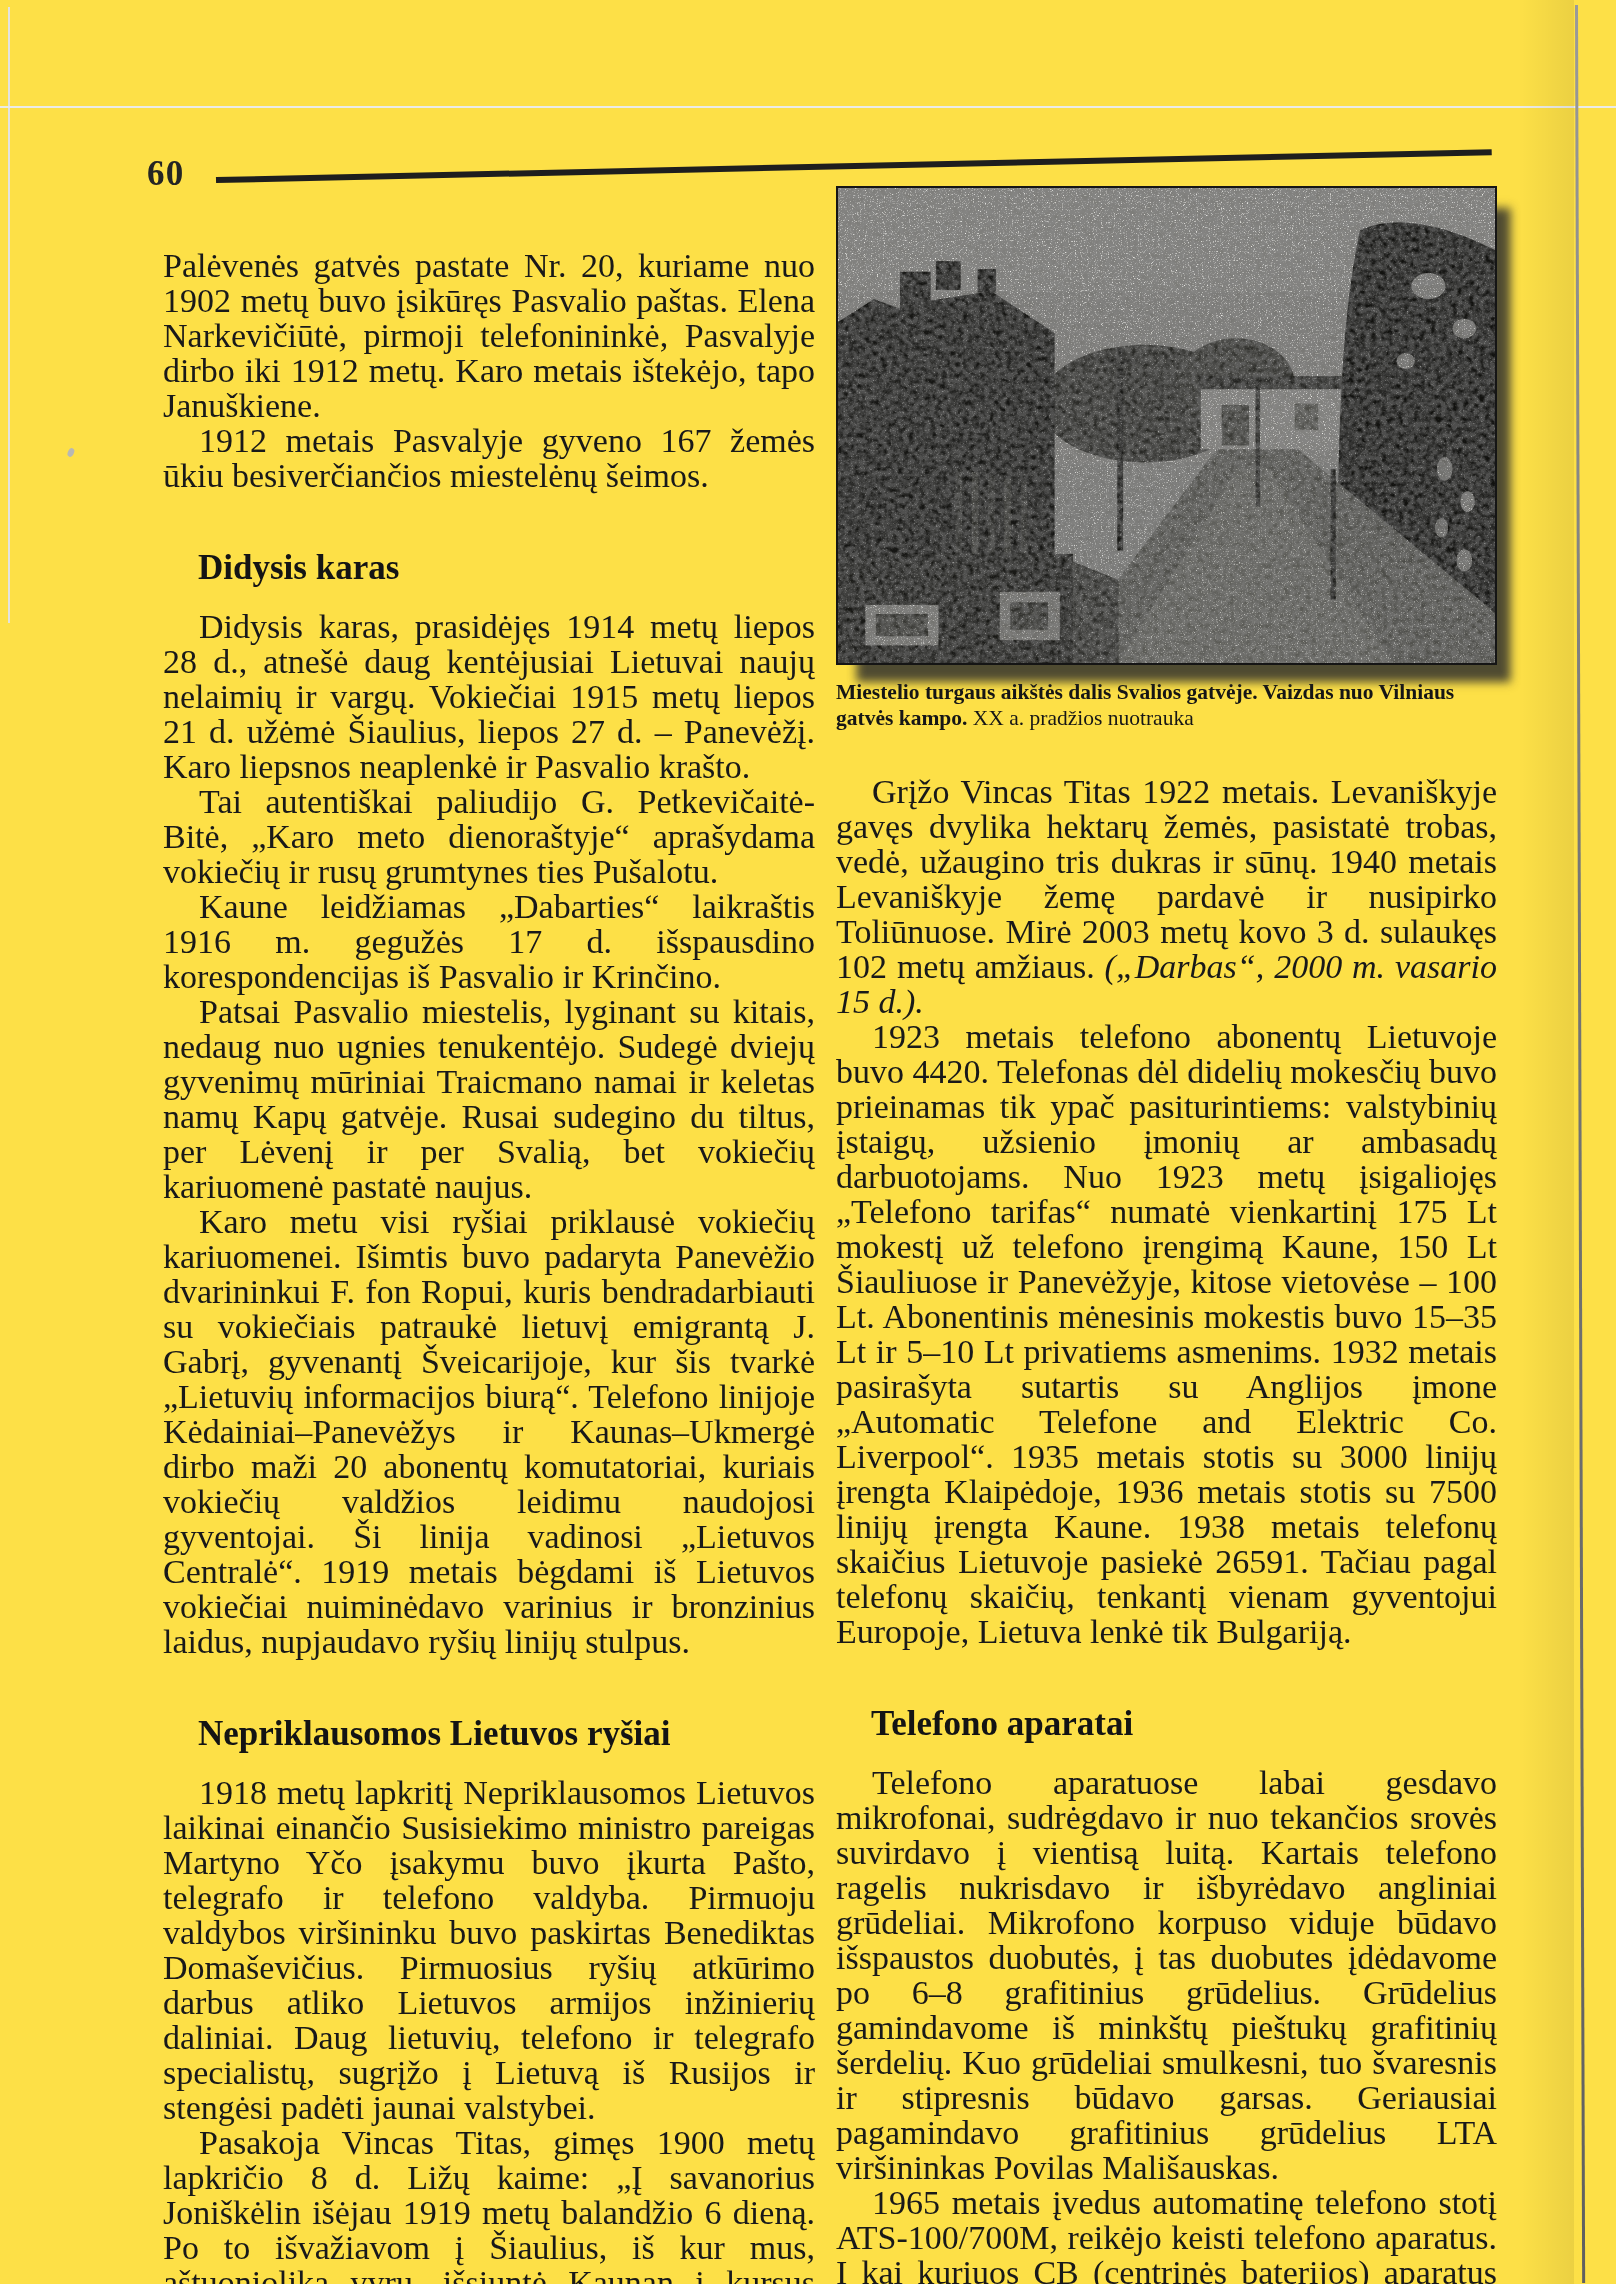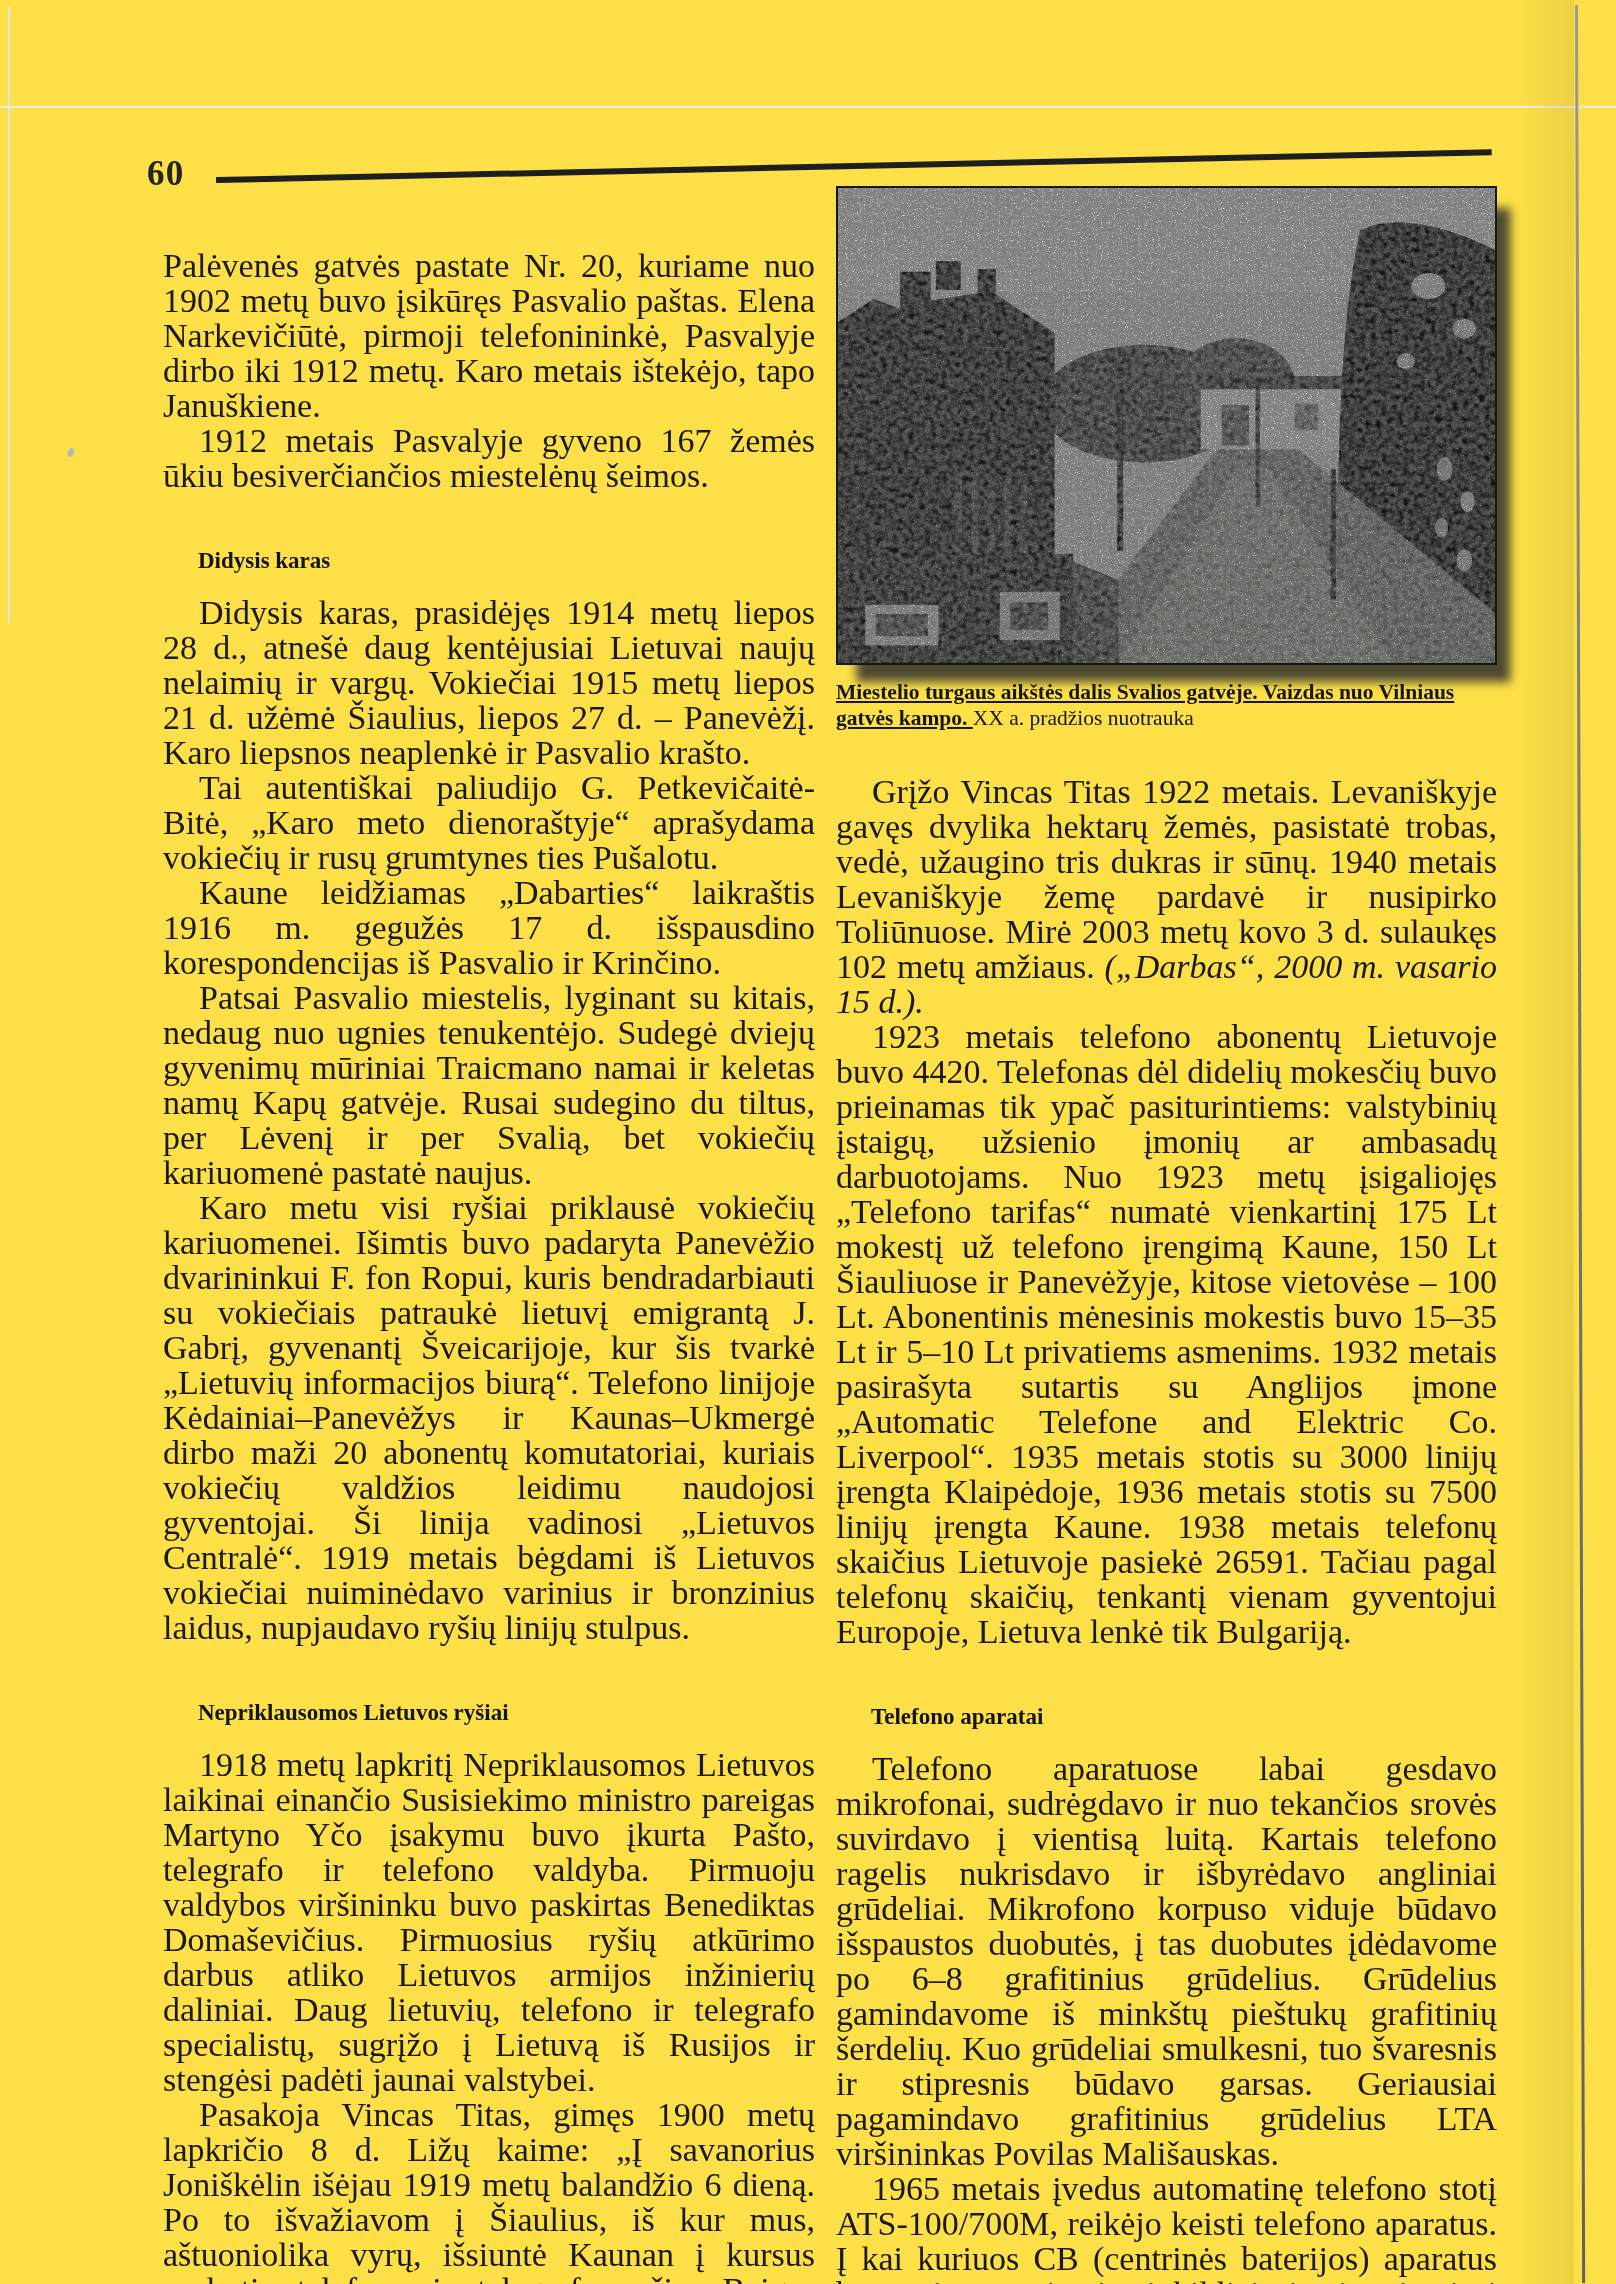--- a/index.html
+++ b/index.html
@@ -28,35 +28,35 @@
   .header-rule { position:absolute; left:216px; top:177px; width:1276px; height:5.9px; background:#1e1e1e;
                  transform:rotate(-1.25deg); transform-origin:left center; }
 
   
   .col { position:absolute; }
   .col-left  { left:163px;  top:248px; width:652px; }
   .col-right { left:836px; top:186px; width:661px; }
 
   p.body { font-size:34px; line-height:35px; text-align:justify; color:#191919; }
   p.indent { text-indent:36px; }
-  h2.sect { font-size:23px; font-weight:bold; color:#141414; margin:55px 0 21px 35px; }
+  h2.sect { font-size:35px; font-weight:bold; color:#141414; margin:55px 0 21px 35px; }
   .ital { font-style:italic; }
 
   
   figure.photo-fig { margin:0 0 43px 0; }
   .photo-frame {
     width:661px; height:479px;
     border:2.6px solid #151515;
     background:#d9d9d4;
     box-shadow:17px 19.5px 9px -2.6px rgba(48,48,46,0.85);
     position:relative; overflow:hidden;
   }
   .photo-frame svg { display:block; width:100%; height:100%; }
   figcaption { margin-top:14.3px; font-size:21.5px; line-height:26px; text-align:left; color:#161616; }
-  .cap-bold { font-weight:bold;text-decoration:underline; }
+  .cap-bold { font-weight:bold; }
   .cap-ital { font-weight:normal; }
 </style>
 </head>
 <body>
 
 <div class="page">
 
   <div class="faint-vline"></div>
   <div class="faint-hline"></div>
   <div class="edge-shade"></div>

